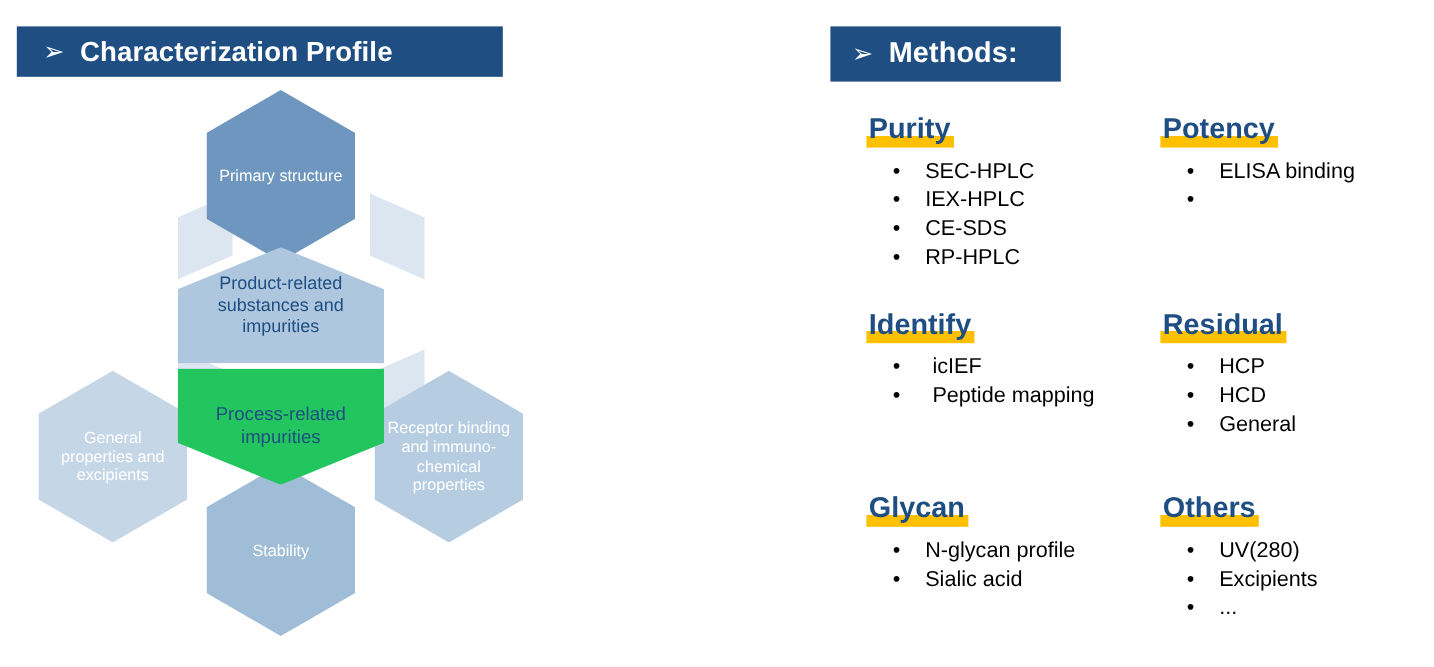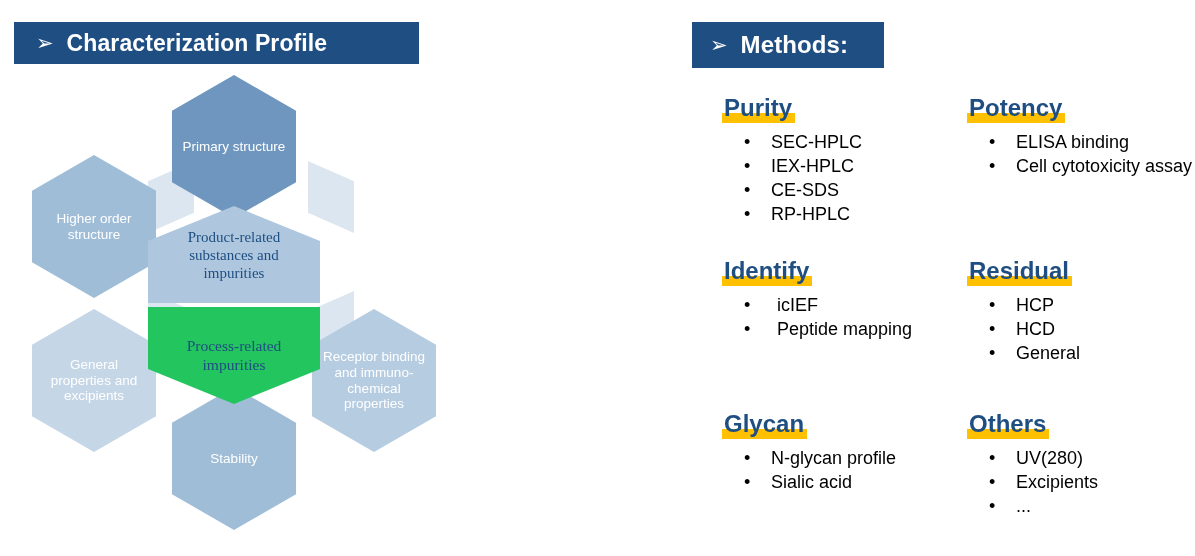--- a/index.html
+++ b/index.html
@@ -83,21 +83,20 @@
     height: 72px;
   }
   .wedge-a { clip-path: polygon(0% 28%, 100% 0%, 100% 72%, 0% 100%); }
   .wedge-b { clip-path: polygon(0% 0%, 100% 28%, 100% 100%, 0% 72%); }
 
   
   .hex-center {
     position: absolute;
     width: 172px;
     height: 198px;
-    font-family: Liberation Serif, serif;
   }
   .center-top {
     position: absolute;
     left: 0; top: 0;
     width: 172px; height: 97px;
     background: #AEC7DE;
     clip-path: polygon(50% 0%, 100% 36.1%, 100% 100%, 0% 100%, 0% 36.1%);
     display: flex; align-items: center; justify-content: center;
   }
   .center-bottom {
@@ -196,23 +195,20 @@
   </div>
 
   <div class="hex hex-mid" style="left:152px; top:318px;">
     <span class="txt-white">Stability</span>
   </div>
 
   <div class="hex hex-pale" style="left:12px; top:240px;">
     <span class="txt-white">General properties and excipients</span>
   </div>
 
-  <div class="hex hex-mid" style="left:12px; top:86px;">
-    <span class="txt-white">Higher order structure</span>
-  </div>
 
   <div class="hex-center" style="left:128px; top:137px;">
     <div class="center-top">
       <span>Product-related substances and impurities</span>
     </div>
     <div class="center-bottom">
       <span>Process-related impurities</span>
     </div>
   </div>
 </div>
@@ -226,21 +222,21 @@
       <li><span class="bullet-dot">•</span><span>IEX-HPLC</span></li>
       <li><span class="bullet-dot">•</span><span>CE-SDS</span></li>
       <li><span class="bullet-dot">•</span><span>RP-HPLC</span></li>
     </ul>
   </div>
 
   <div class="method-block mb-r1 mb-c2">
     <div class="method-title">Potency</div>
     <ul class="method-list">
       <li><span class="bullet-dot">•</span><span>ELISA binding</span></li>
-      <li><span class="bullet-dot">•</span><span>Cell cytotoxicity assay</span></li>
+      <li><span class="bullet-dot">•</span></li>
     </ul>
   </div>
 
   <div class="method-block mb-r2 mb-c1">
     <div class="method-title">Identify</div>
     <ul class="method-list">
       <li class="indent-more"><span class="bullet-dot">•</span><span>icIEF</span></li>
       <li class="indent-more"><span class="bullet-dot">•</span><span>Peptide mapping</span></li>
     </ul>
   </div>

